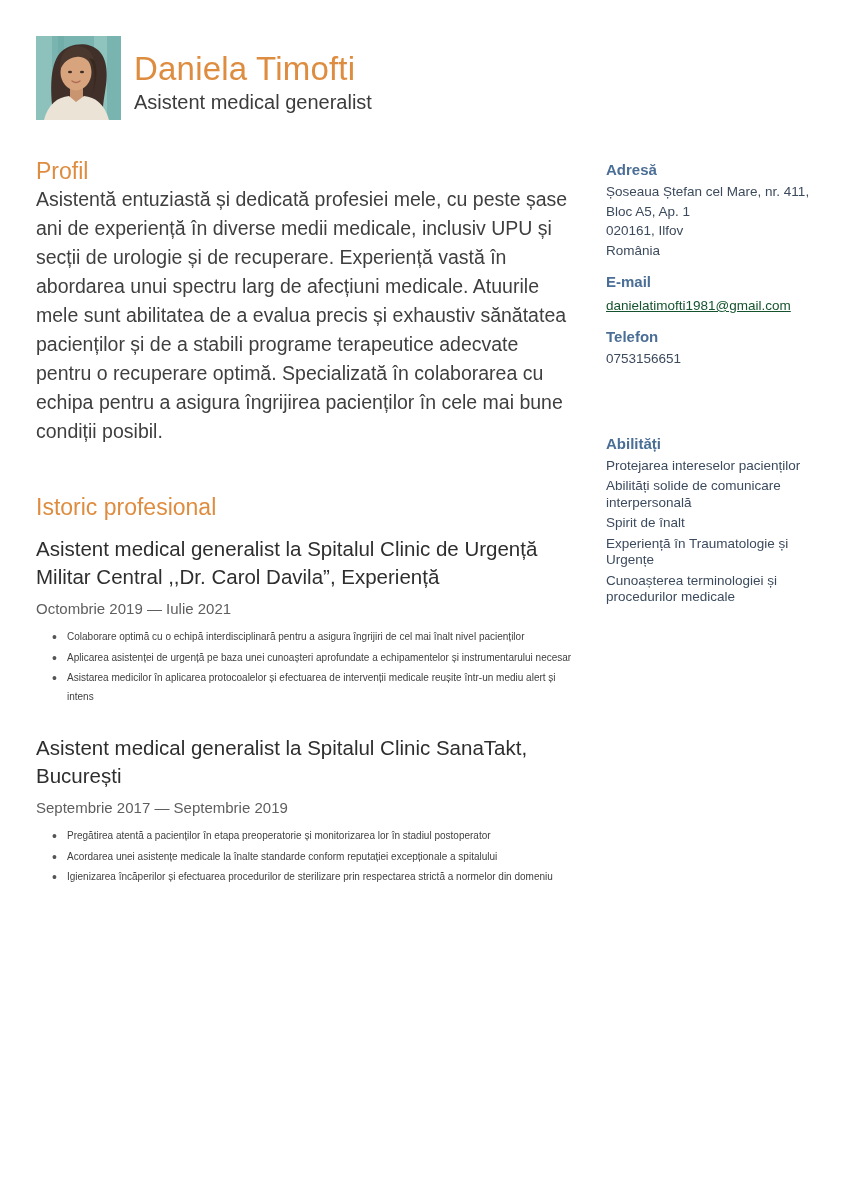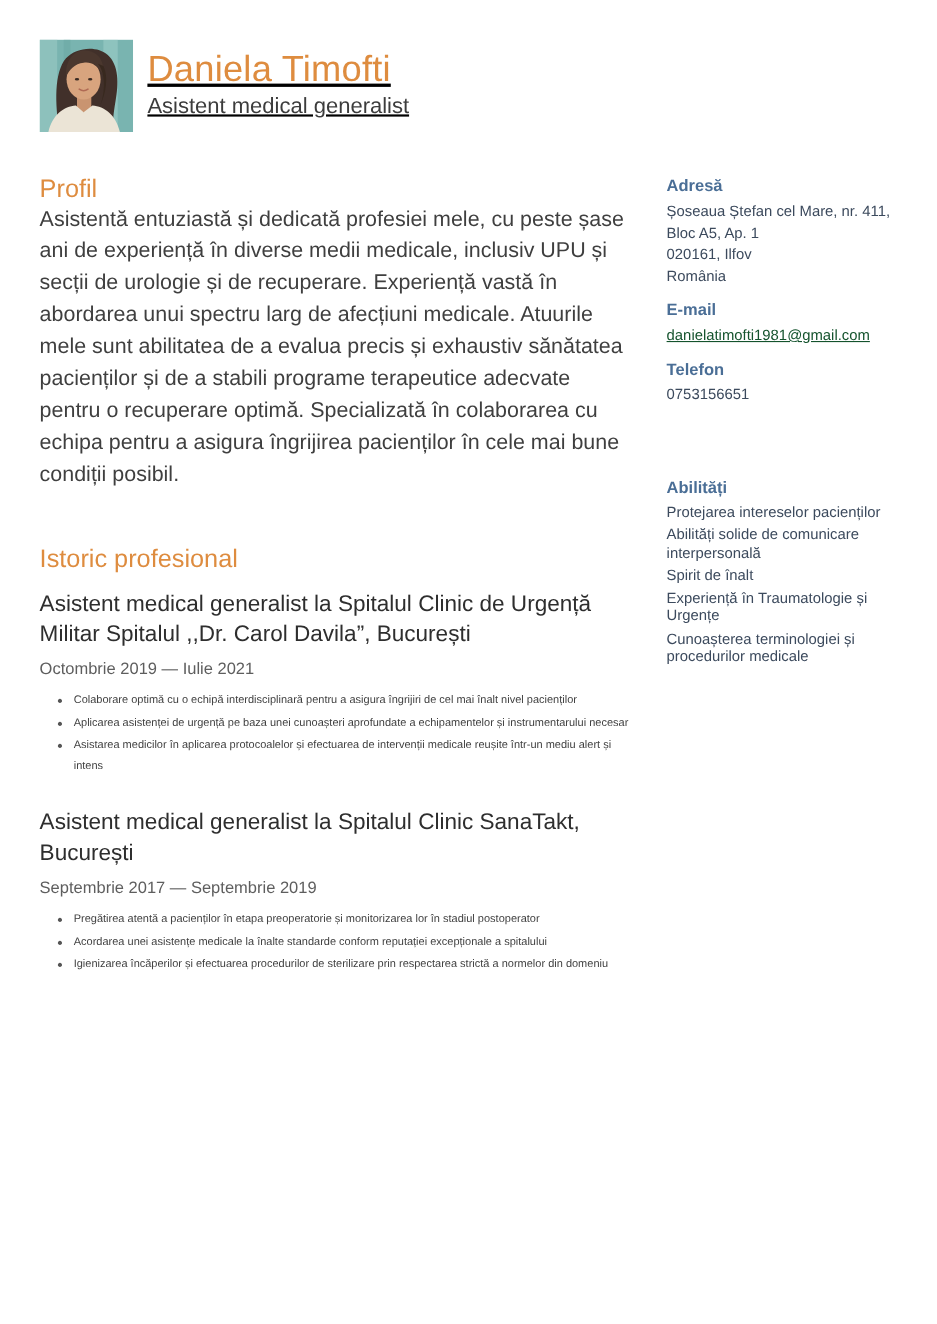--- a/index.html
+++ b/index.html
@@ -7,21 +7,21 @@
   body { font-family: "Liberation Sans", sans-serif; }
   .page {
     width: 852px;
     height: 1204px;
     background: #ffffff;
     padding: 36px 32px 40px 36px;
     position: relative;
     overflow: hidden;
   }
   
-  .header { display: flex; align-items: flex-start; margin-bottom: 38px; text-decoration: underline; }
+  .header { display: flex; align-items: center; margin-bottom: 38px; }
   .photo {
     width: 85px; height: 84px;
     flex: 0 0 85px;
     overflow: hidden;
     display: block;
   }
   .header-text { margin-left: 13px; padding-top: 8px; }
   .name {
     font-size: 33px;
     font-weight: 400;
@@ -144,21 +144,21 @@
   <div class="columns">
 
     <div class="main-col">
 
       <div class="section-heading">Profil</div>
       <div class="profile-text">Asistentă entuziastă și dedicată profesiei mele, cu peste șase ani de experiență în diverse medii medicale, inclusiv UPU și secții de urologie și de recuperare. Experiență vastă în abordarea unui spectru larg de afecțiuni medicale. Atuurile mele sunt abilitatea de a evalua precis și exhaustiv sănătatea pacienților și de a stabili programe terapeutice adecvate pentru o recuperare optimă. Specializată în colaborarea cu echipa pentru a asigura îngrijirea pacienților în cele mai bune condiții posibil.</div>
 
       <div class="section-heading history-heading">Istoric profesional</div>
 
       <div class="job">
-        <div class="job-title">Asistent medical generalist la Spitalul Clinic de Urgență Militar Spitalul ,,Dr. Carol Davila”, București</div>
+        <div class="job-title">Asistent medical generalist la Spitalul Clinic de Urgență Militar Central ,,Dr. Carol Davila”, Experiență</div>
         <div class="job-period">Octombrie 2019 — Iulie 2021</div>
         <ul class="bullets">
 
         <li>Colaborare optimă cu o echipă interdisciplinară pentru a asigura îngrijiri de cel mai înalt nivel pacienților</li>
             <li>Aplicarea asistenței de urgență pe baza unei cunoașteri aprofundate a echipamentelor și instrumentarului necesar</li>
             <li>Asistarea medicilor în aplicarea protocoalelor și efectuarea de intervenții medicale reușite într-un mediu alert și intens</li>
           </ul>
       </div>
 
       <div class="job">

